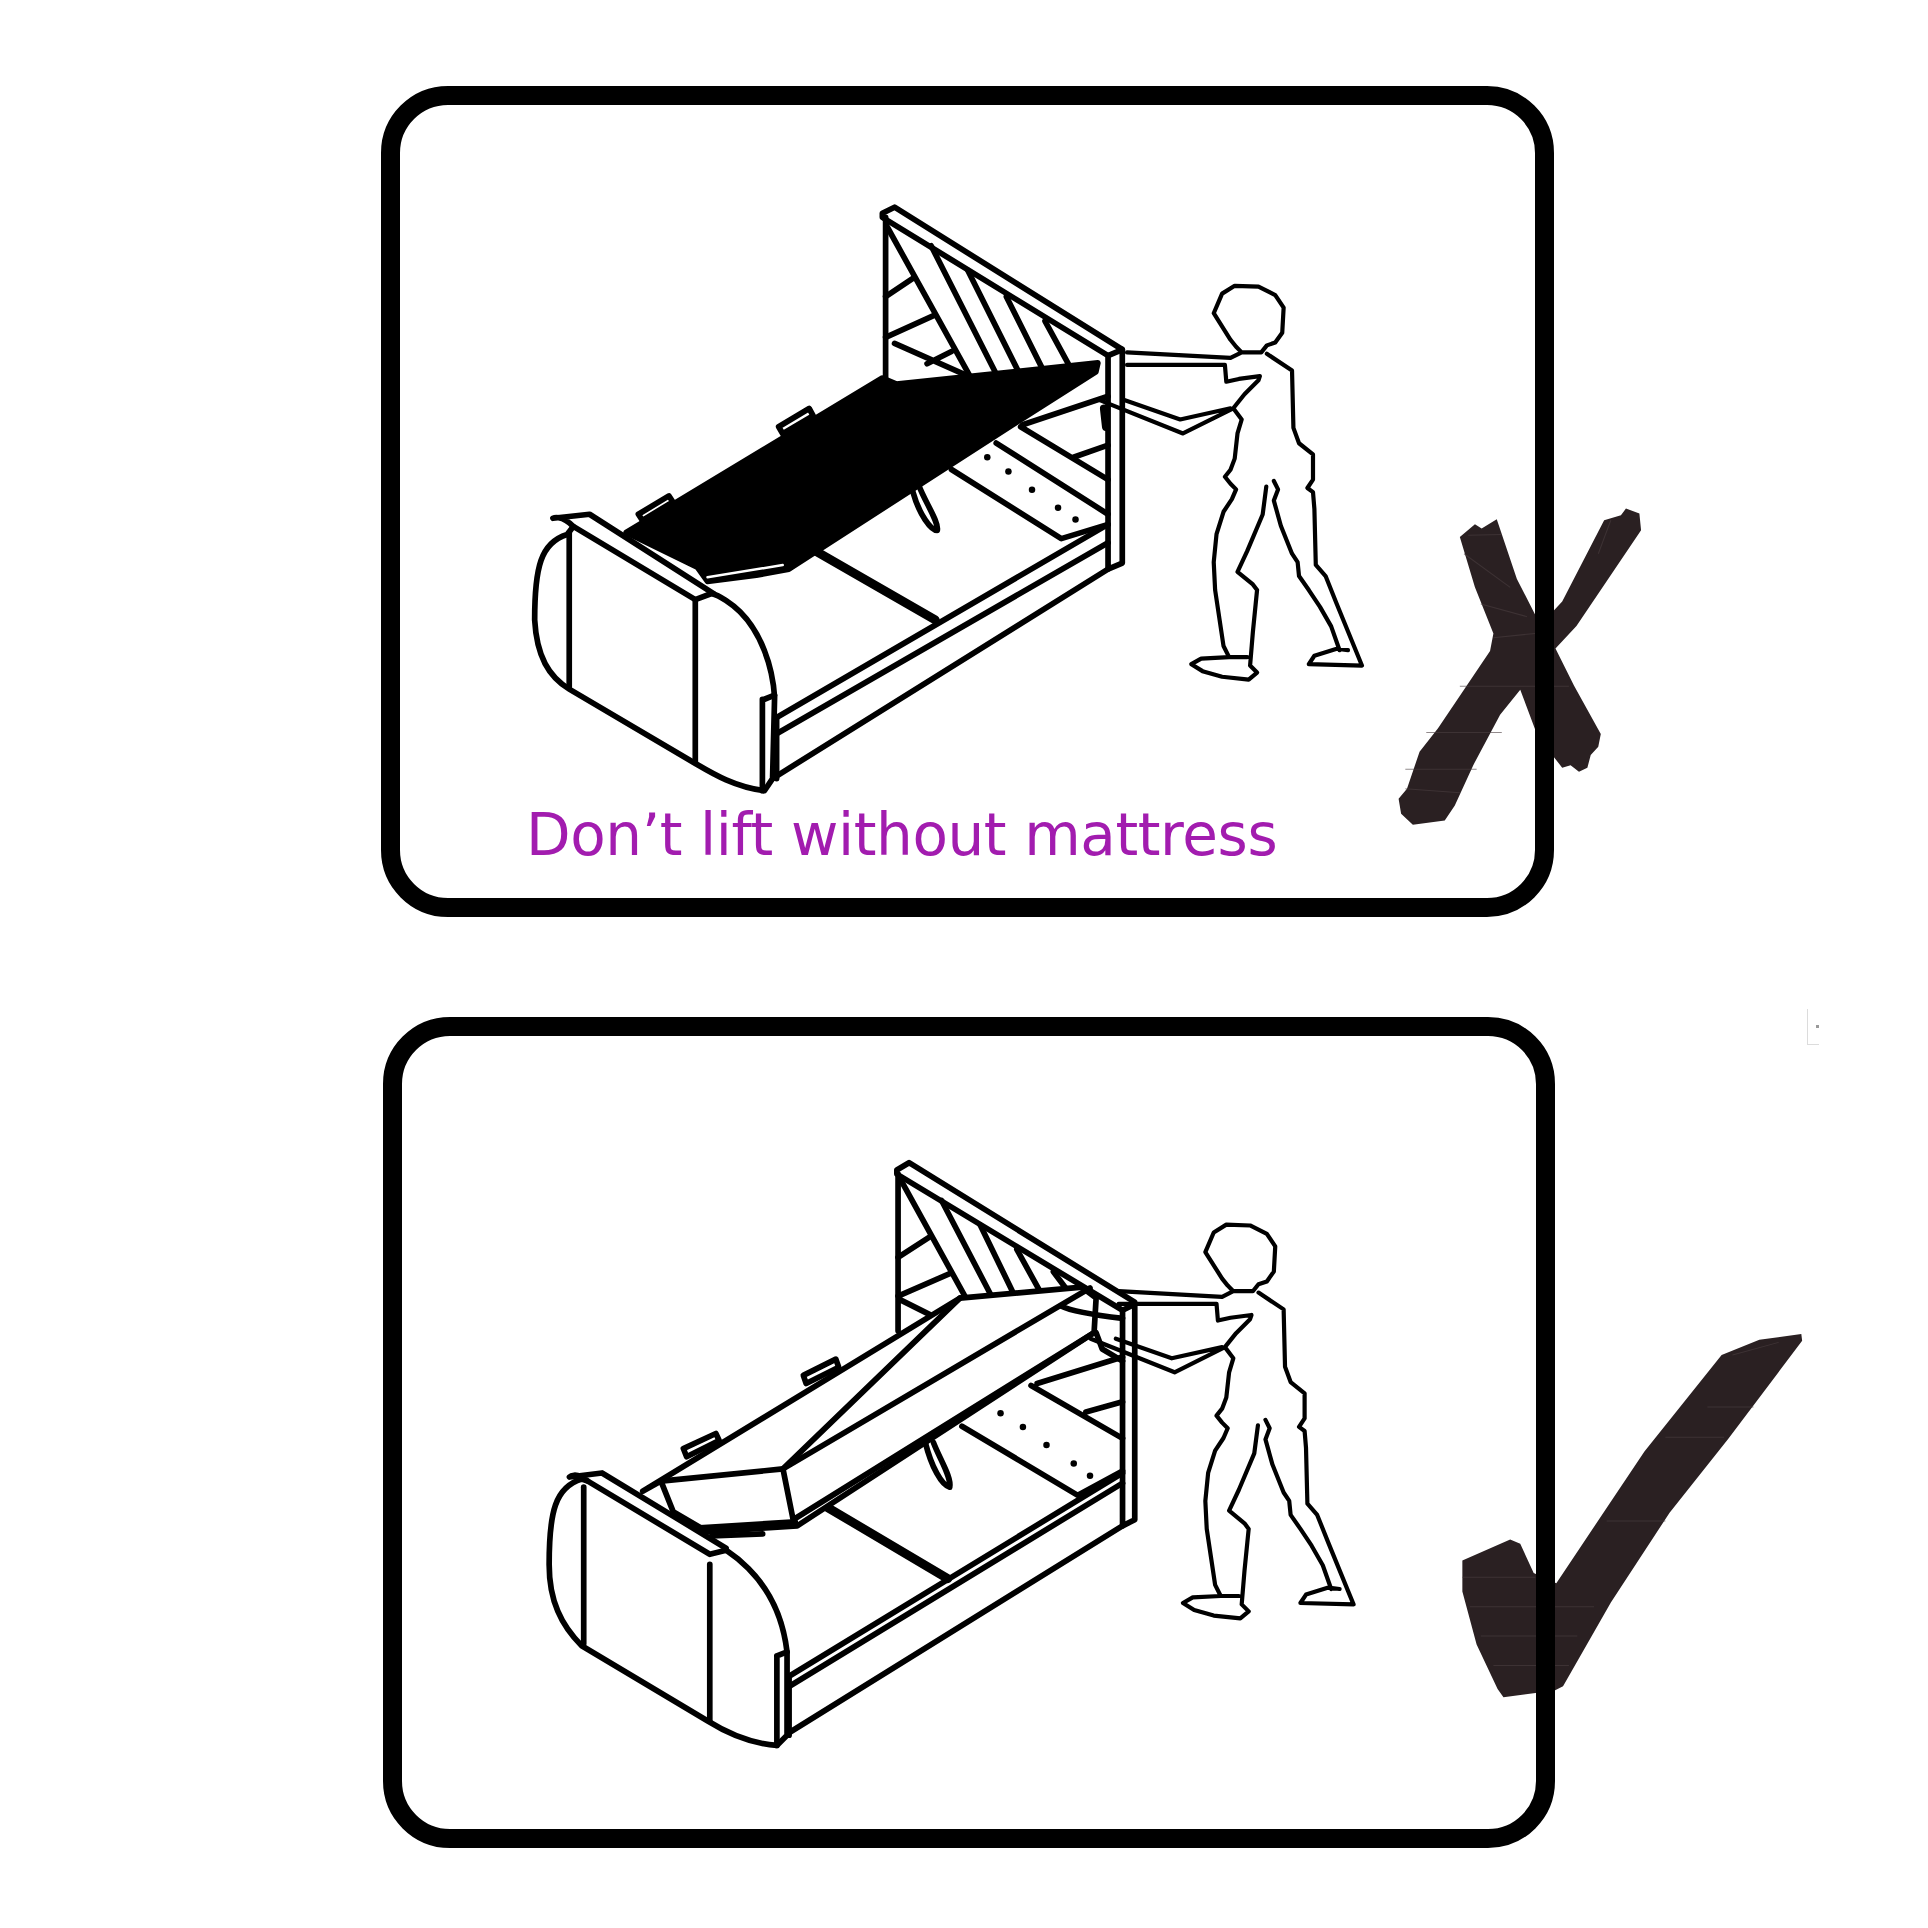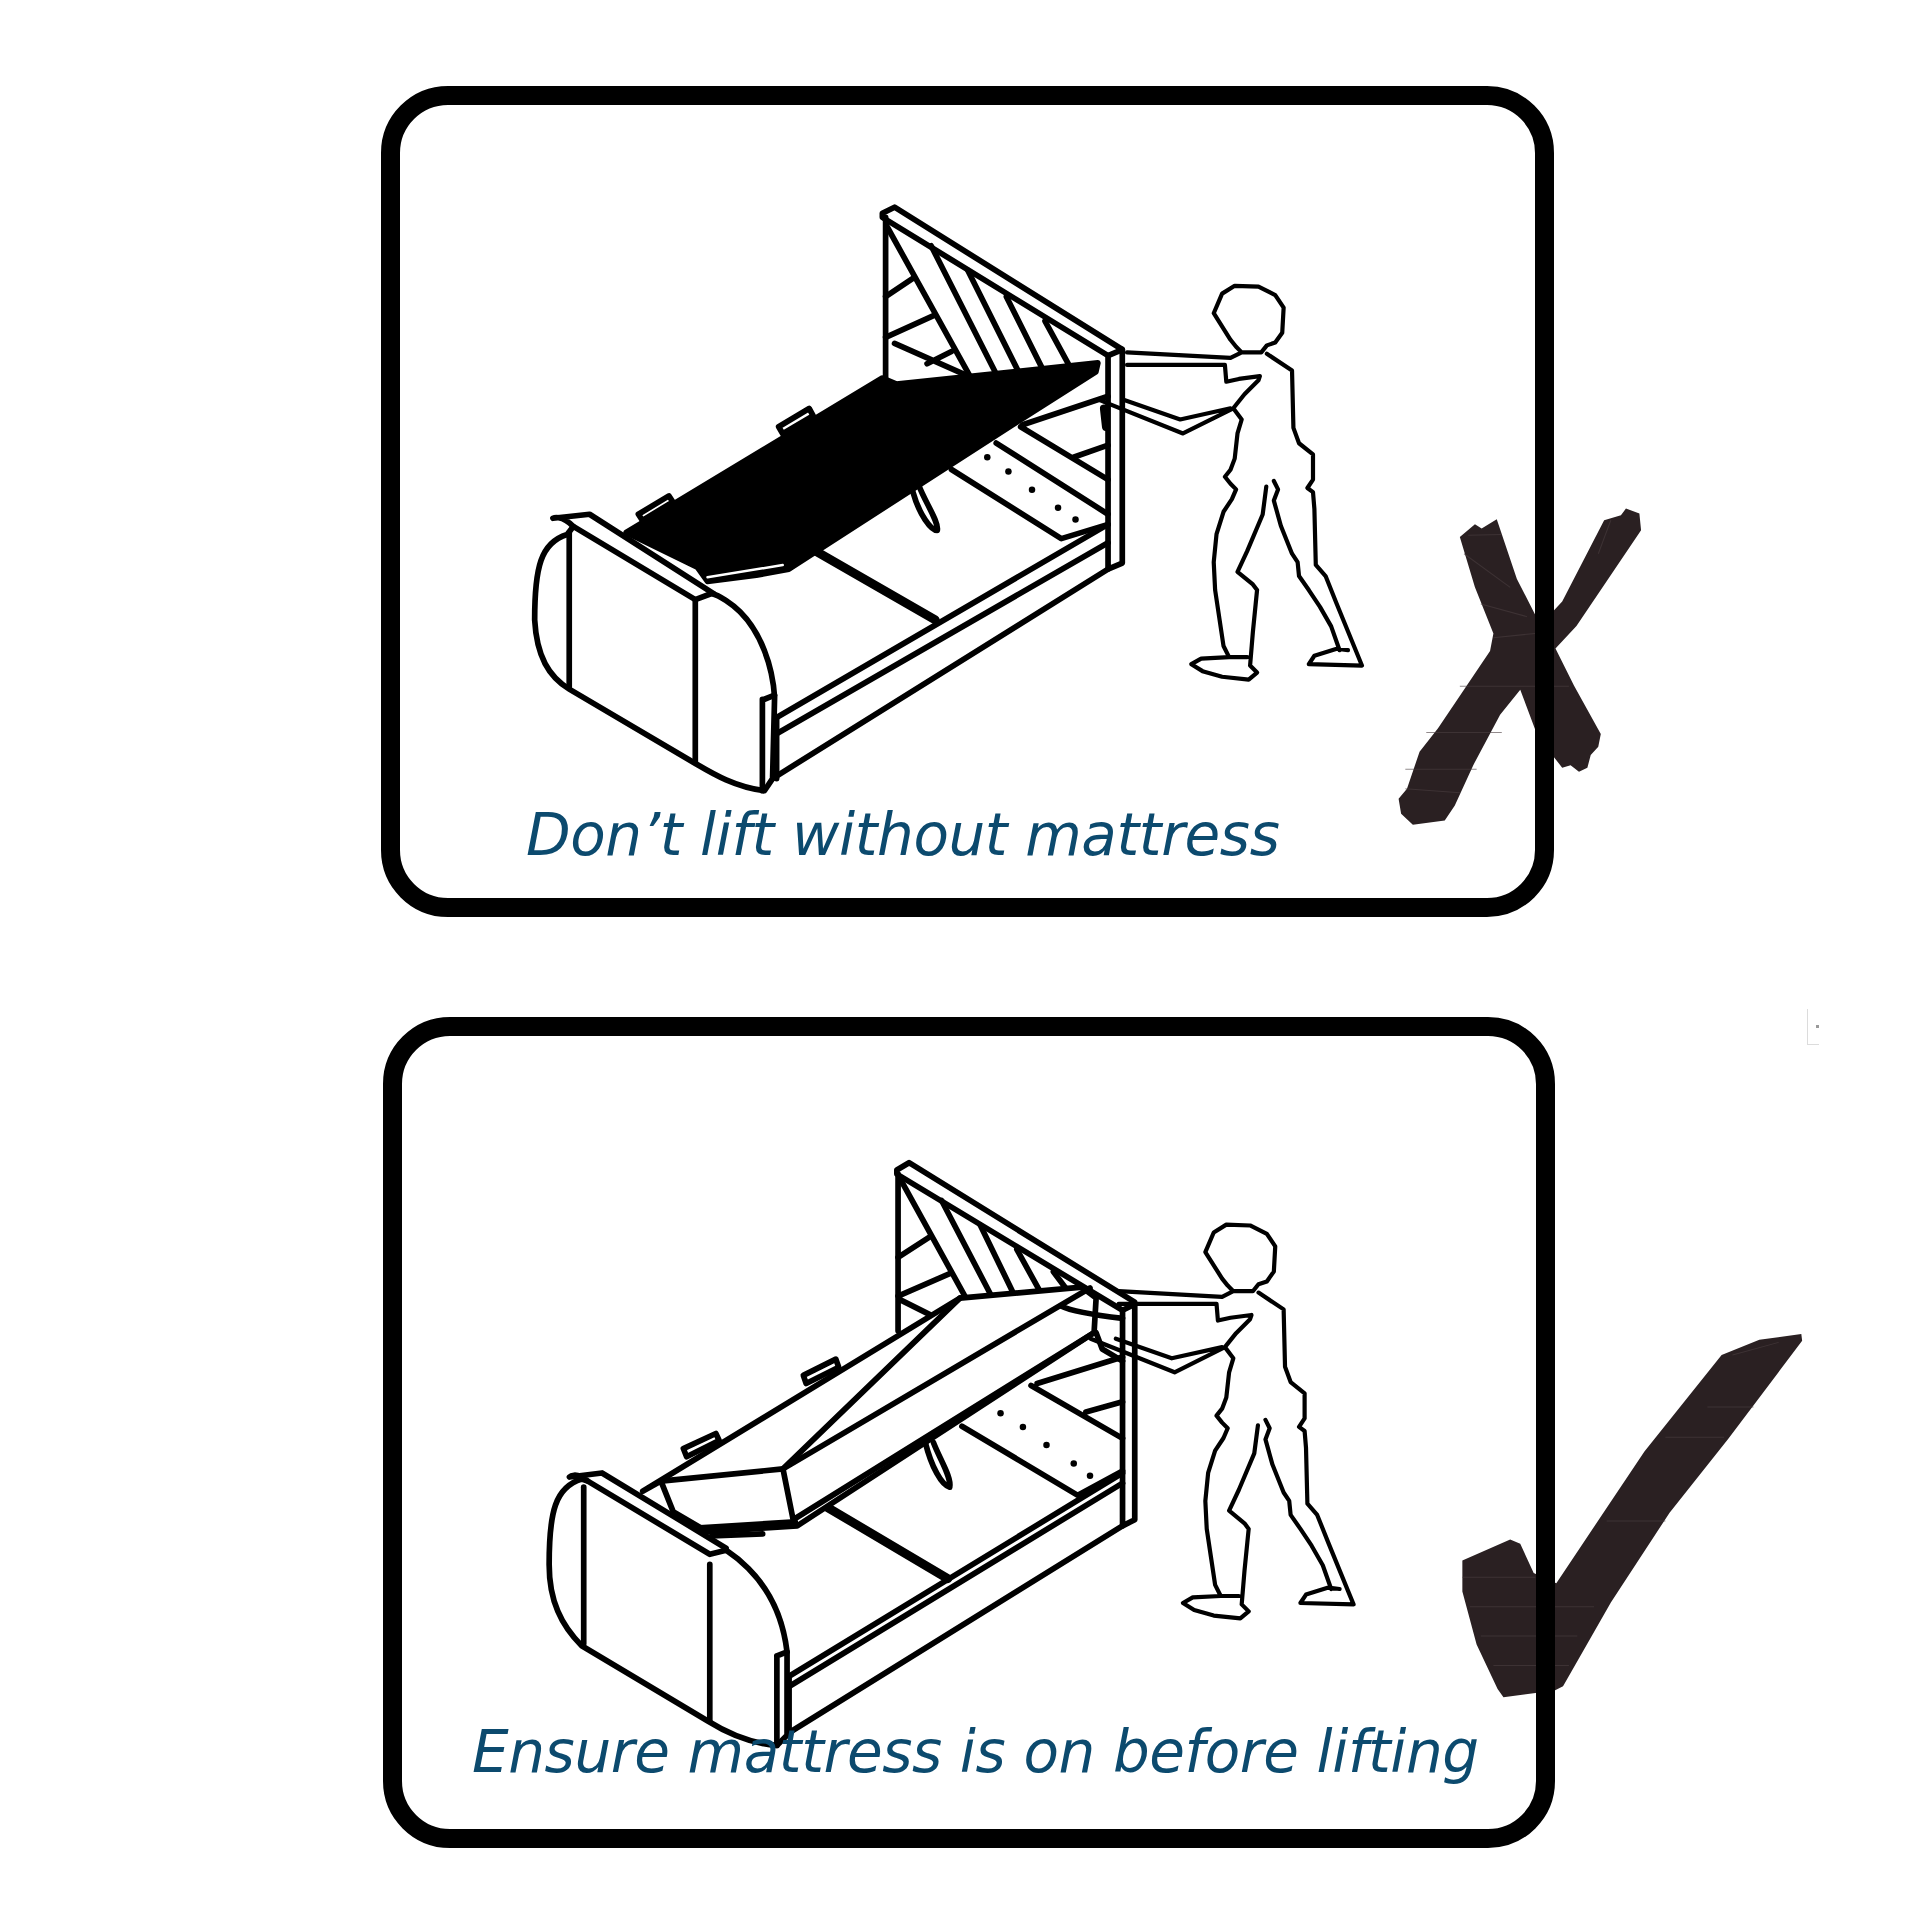--- a/index.html
+++ b/index.html
@@ -15,24 +15,23 @@
     z-index: 3;
   }
   .panel-top { left: 381px; top: 86px; width: 1173px; height: 831px; }
   .panel-bottom { left: 383px; top: 1017px; width: 1172px; height: 831px; }
   .caption {
     position: absolute;
     z-index: 4;
     font-family: "DejaVu Sans", "Liberation Sans", sans-serif;
     font-size: 58px;
     line-height: 1;
-    color: #0c4a6e;
+    color: #a21caf;
     white-space: nowrap;
     letter-spacing: -0.4px;
-    font-style: italic;
   }
   .caption-top { left: 526px; top: 806px; }
   .caption-bottom { left: 472px; top: 1723px; }
   .marks { z-index: 2; }
   .art { z-index: 1; }
   .artifact { position: absolute; left: 1807px; top: 1009px; width: 11px; height: 35px; border-left: 1.7px solid #dcdcdc; border-bottom: 1.7px solid #dcdcdc; z-index: 1; }
   .artifact-dot { position: absolute; left: 1816px; top: 1025px; width: 2.5px; height: 2.5px; background: #9a9a9a; z-index: 1; }
 </style>
 </head>
 <body>
@@ -188,18 +187,17 @@
         <line x1="2035" y1="1677" x2="2090" y2="1677"></line>
           <line x1="2065" y1="1615" x2="2120" y2="1600"></line>
       </g>
     </g>
   </svg>
 
   <div class="panel panel-top"></div>
   <div class="panel panel-bottom"></div>
 
   <div class="caption caption-top">Don’t lift without mattress</div>
-  <div class="caption caption-bottom">Ensure mattress is on before lifting</div>
 
   <div class="artifact"></div>
   <div class="artifact-dot"></div>
 </div>
 
 
 </body></html>

